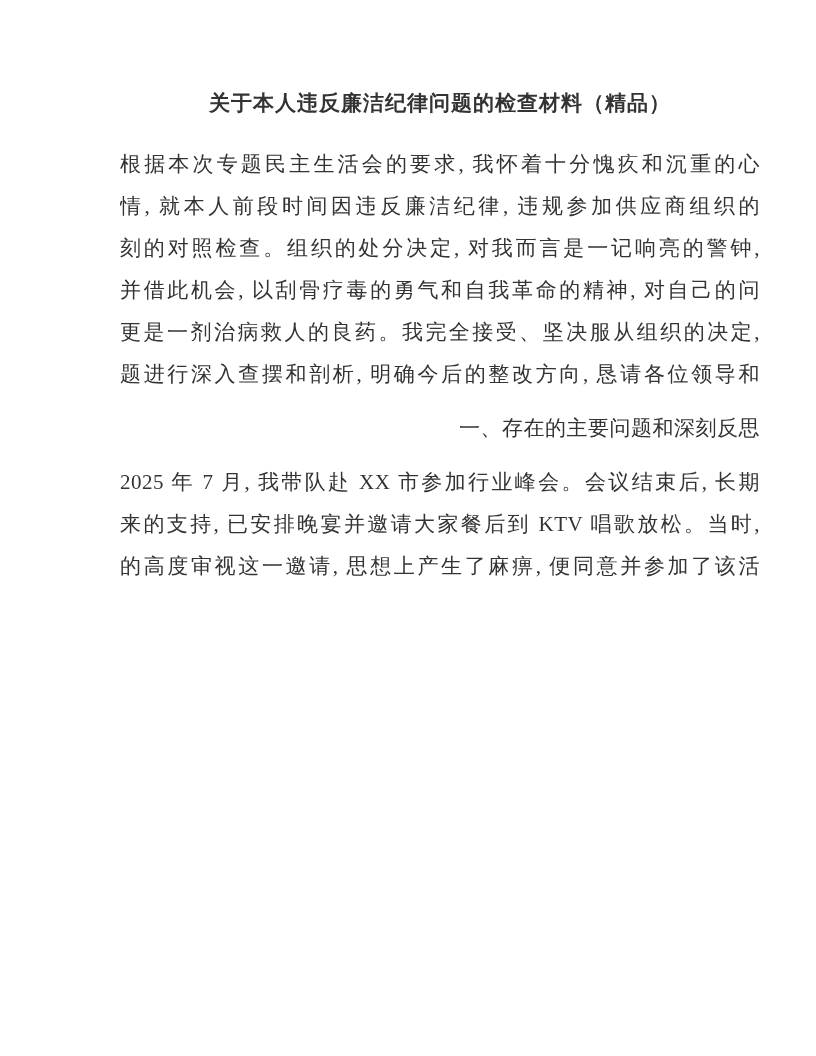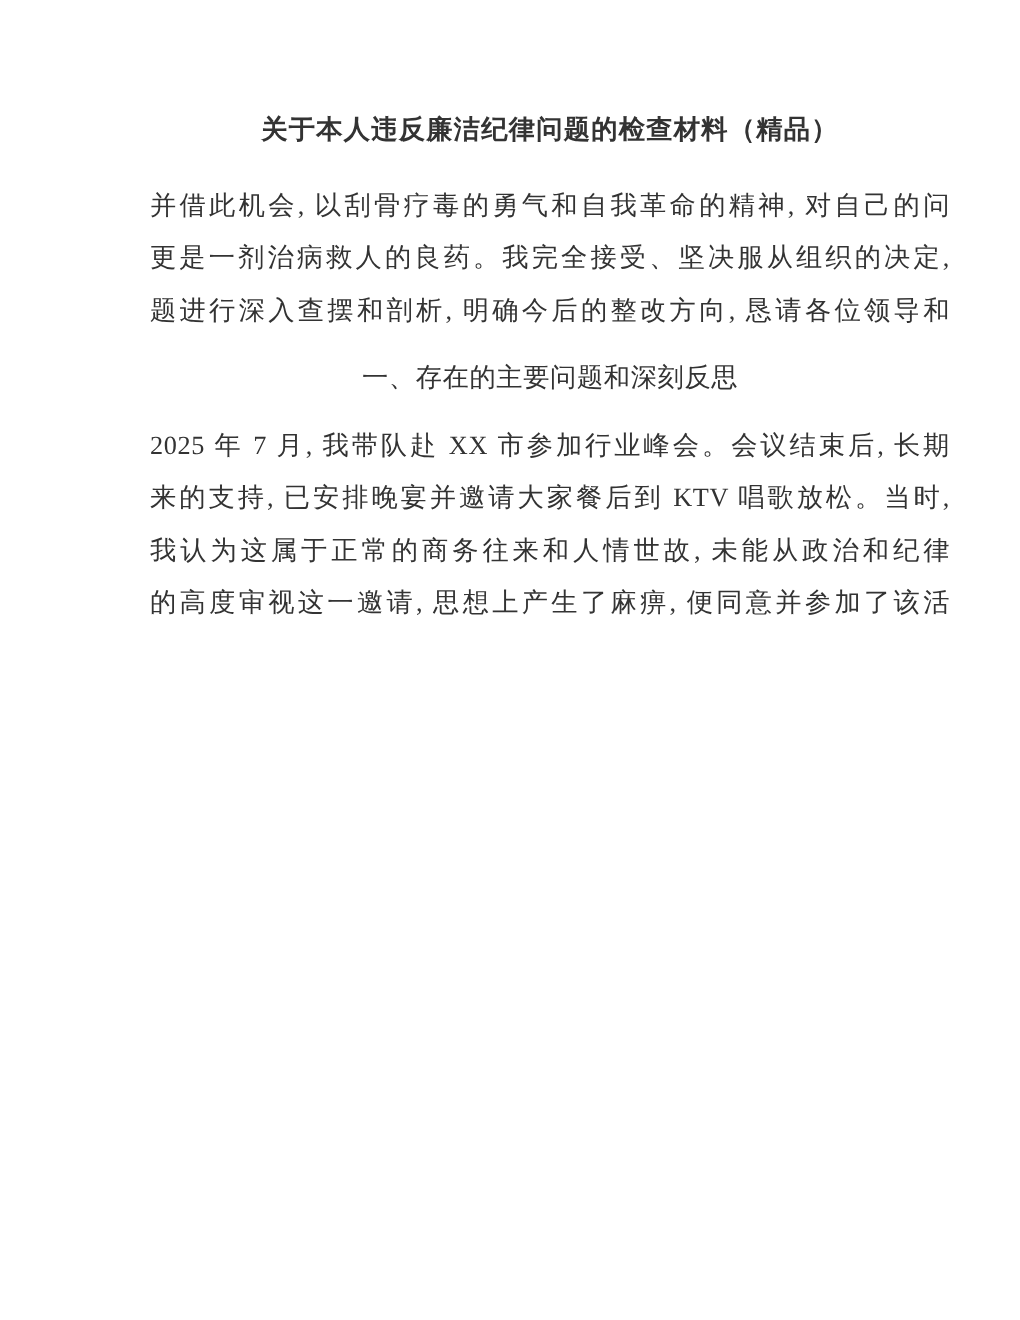--- a/index.html
+++ b/index.html
@@ -41,39 +41,41 @@
   }
   .line.last {
     text-align-last: left;
   }
   .section-heading {
     margin: 0 0 12px 0;
     font-size: 21px;
     line-height: 42px;
     font-weight: normal;
     letter-spacing: 0.5px;
-    text-align: center;
+    text-align: right;
   }
 </style>
 </head>
 <body>
 
 <div class="page">
 
   <h1 class="doc-title">关于本人违反廉洁纪律问题的检查材料（精品）</h1>
 
   <div class="para">
+    <div class="line">根据本次专题民主生活会的要求, 我怀着十分愧疚和沉重的心</div>
+    <div class="line">情, 就本人前段时间因违反廉洁纪律, 违规参加供应商组织的</div>
+    <div class="line">刻的对照检查。组织的处分决定, 对我而言是一记响亮的警钟,</div>
     <div class="line">并借此机会, 以刮骨疗毒的勇气和自我革命的精神, 对自己的问</div>
     <div class="line">更是一剂治病救人的良药。我完全接受、坚决服从组织的决定,</div>
     <div class="line">题进行深入查摆和剖析, 明确今后的整改方向, 恳请各位领导和</div>
   </div>
 
   <h2 class="section-heading">一、存在的主要问题和深刻反思</h2>
 
   <div class="para">
     <div class="line">2025 年 7 月, 我带队赴 XX 市参加行业峰会。会议结束后, 长期</div>
     <div class="line">来的支持, 已安排晚宴并邀请大家餐后到 KTV 唱歌放松。当时,</div>
-    <div class="line">我认为这属于正常的商务往来和人情世故, 未能从政治和纪律</div>
     <div class="line">的高度审视这一邀请, 思想上产生了麻痹, 便同意并参加了该活</div>
 
   </div>
 
 </div>
 
 </body></html>

